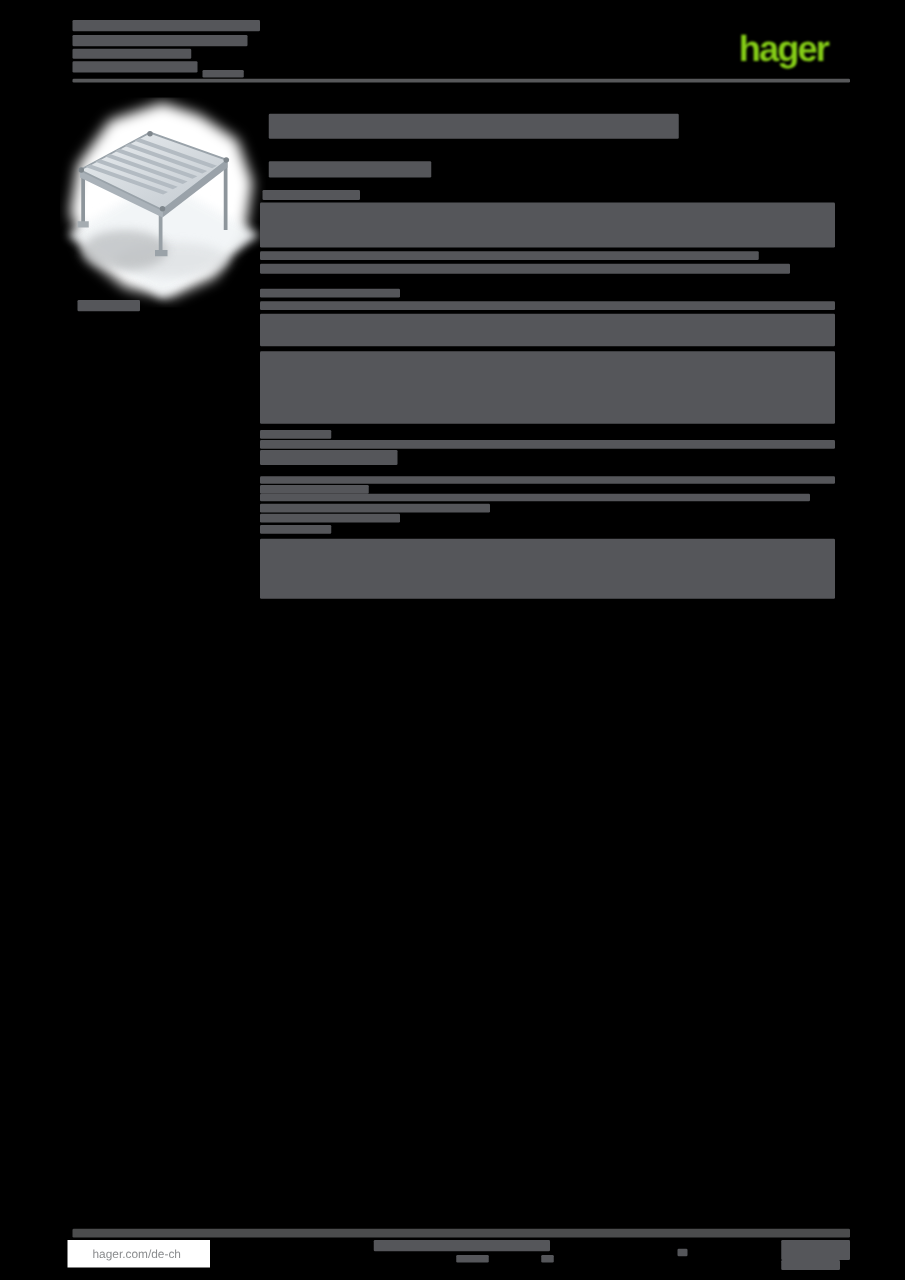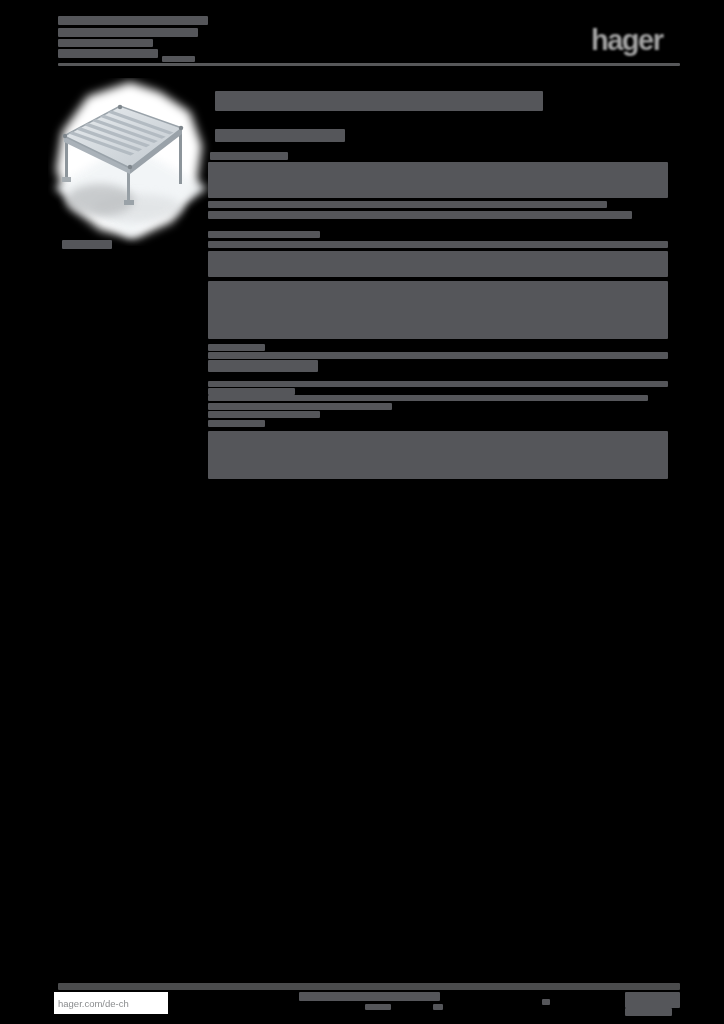--- a/index.html
+++ b/index.html
@@ -4,29 +4,29 @@
 <style>
   html,body{margin:0;padding:0;background:#000;}
   #page{position:relative;width:724px;height:1024px;background:#000;overflow:hidden;
         font-family:"Liberation Sans", sans-serif;}
   .bar{position:absolute;background:#55565a;border-radius:1px;filter:blur(.4px);}
   #hager-logo{position:absolute;left:591px;top:24px;font-size:29px;font-weight:bold;
         letter-spacing:-1.5px;filter:blur(.8px);user-select:none;}
   #product-photo{position:absolute;left:48px;top:78px;width:165px;height:168px;}
   #footer-url-box{position:absolute;left:54px;top:992px;width:114px;height:22px;
         background:#ffffff;display:flex;align-items:center;}
-  #footer-url{font-size:9.5px;color:#8a8c8e;padding-left:4px;white-space:nowrap;
+  #footer-url{font-size:9.5px;color:#8a8c8e;padding-left:20px;white-space:nowrap;
         filter:blur(.3px);text-decoration:none;}
 </style>
 </head>
 <body>
 
 <div id="page">
 
-  <div id="hager-logo" style="color: #a3a3a3;">hager</div>
+  <div id="hager-logo" style="color: #84cc16;">hager</div>
 
   <svg id="product-photo" viewBox="0 0 165 168" xmlns="http://www.w3.org/2000/svg">
     <defs>
       <filter id="soft" x="-30%" y="-30%" width="160%" height="160%">
         <feGaussianBlur stdDeviation="5"></feGaussianBlur>
       </filter>
       <filter id="soft2" x="-50%" y="-50%" width="200%" height="200%">
         <feGaussianBlur stdDeviation="4"></feGaussianBlur>
       </filter>
       <linearGradient id="lidg" x1="0" y1="0" x2="1" y2="1">

